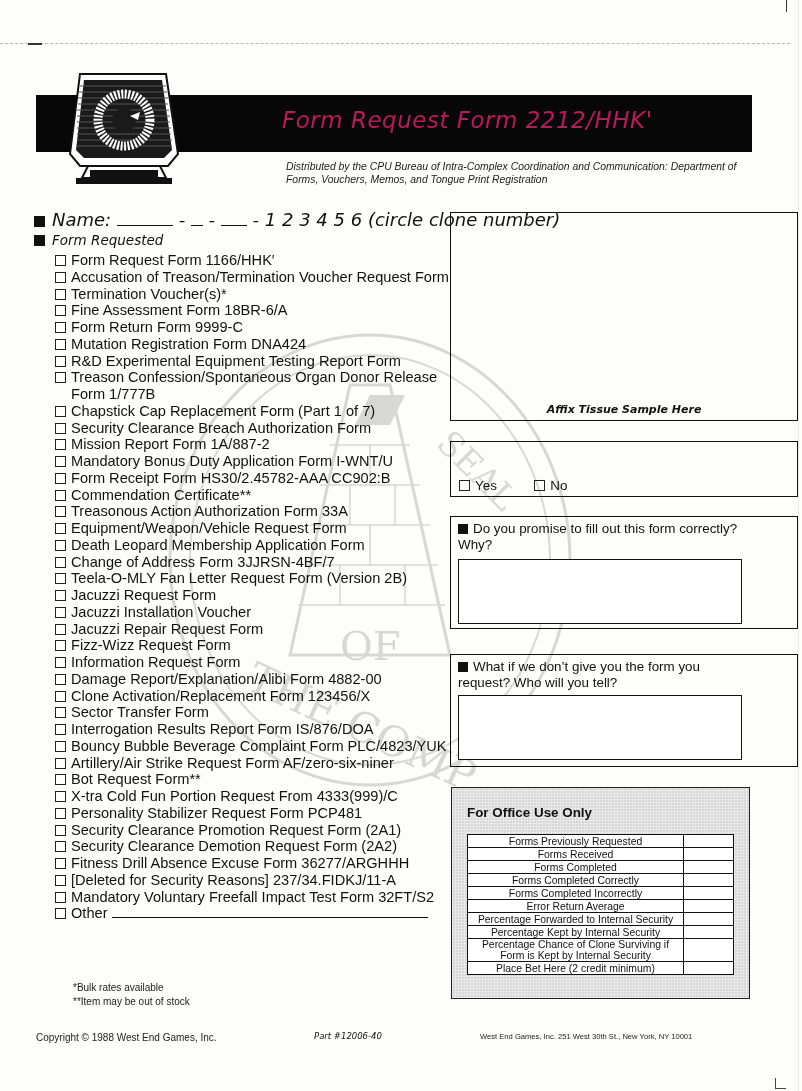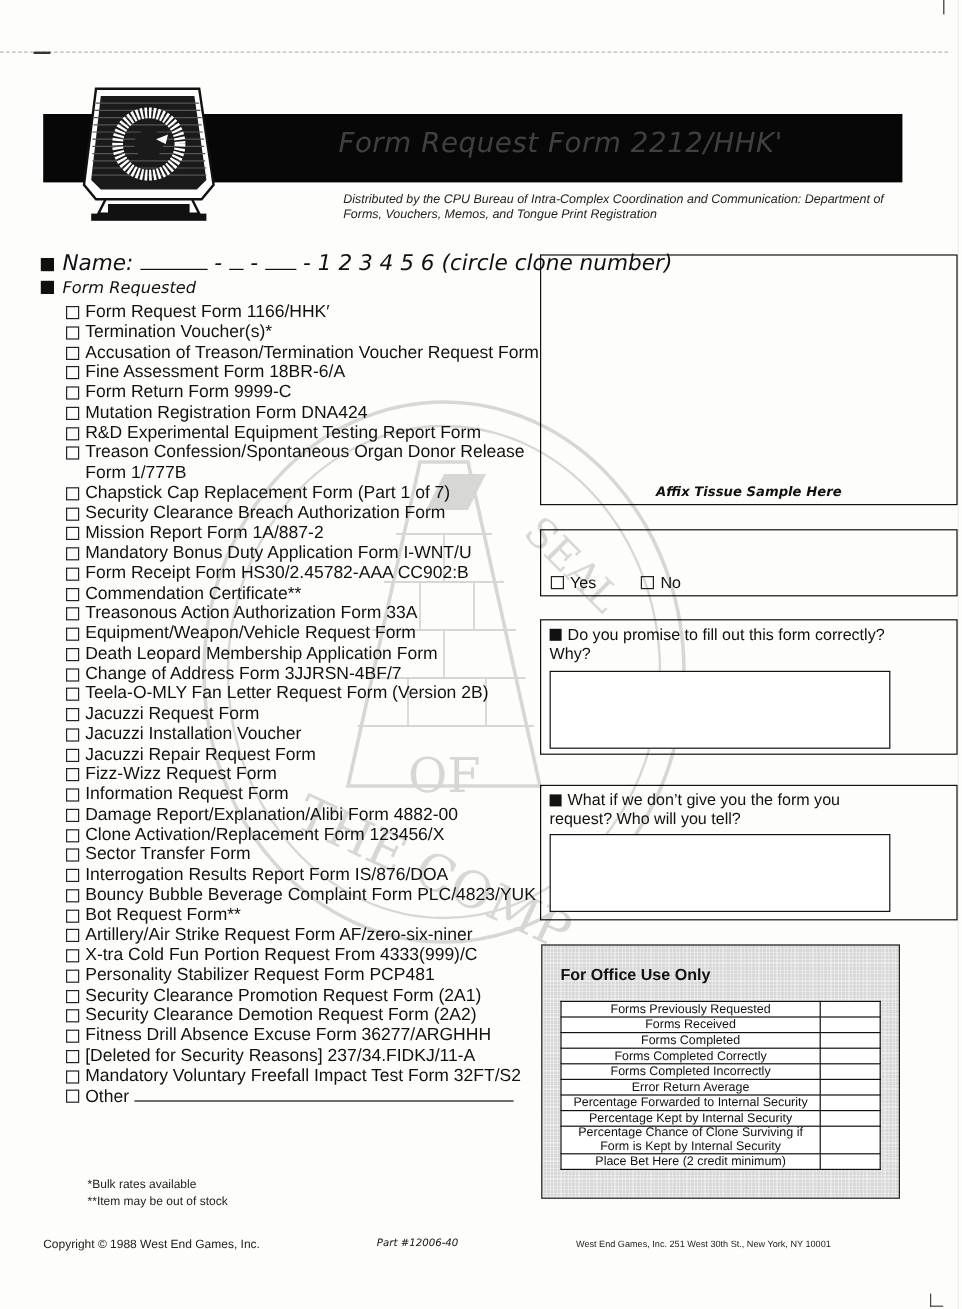--- a/index.html
+++ b/index.html
@@ -11,21 +11,21 @@
     .scan-line { position: absolute; left: 0; top: 43px; width: 790px; height: 0; border-top: 1px dashed #b8b8b8; }
     .crop-mark-tr { position: absolute; left: 786px; top: 0; width: 1px; height: 12px; background: #333; }
     .crop-mark-br { position: absolute; left: 775px; top: 1078px; width: 10px; height: 10px; border-left: 1px solid #444; border-bottom: 1px solid #444; }
     .dash-tl { position: absolute; left: 28px; top: 43px; width: 14px; height: 2px; background: #333; }
 
     
     .header-bar {
       position: absolute; left: 36px; top: 95px; width: 716px; height: 57px; background: #070707;
     }
     .header-title {
-      position: absolute; left: 282px; top: 107px; color: #404040;
+      position: absolute; left: 282px; top: 107px; color: #be185d;
       font-family: "DejaVu Sans", sans-serif; font-style: italic; font-size: 23px; letter-spacing: 0.5px;
       white-space: nowrap;
     }
     .computer-logo { position: absolute; left: 68px; top: 70px; width: 112px; height: 120px; }
     .subtitle {
       position: absolute; left: 286px; top: 160px; width: 480px;
       font-size: 10.4px; font-style: italic; line-height: 13px; color: #222;
     }
 
     
@@ -163,22 +163,22 @@
   <span>1 2 3 4 5 6</span>
   <span>(circle clone number)</span>
 </div>
 
 <div class="section-head">
   <span class="bullet-sq"></span><span>Form Requested</span>
 </div>
 
 <ul class="form-list">
   <li class="form-item"><span class="checkbox"></span><span>Form Request Form 1166/HHK′</span></li>
+  <li class="form-item"><span class="checkbox"></span><span>Accusation of Treason/Termination Voucher Request Form</span></li>
   <li class="form-item"><span class="checkbox"></span><span>Termination Voucher(s)*</span></li>
-  <li class="form-item"><span class="checkbox"></span><span>Accusation of Treason/Termination Voucher Request Form</span></li>
   <li class="form-item"><span class="checkbox"></span><span>Fine Assessment Form 18BR-6/A</span></li>
   <li class="form-item"><span class="checkbox"></span><span>Form Return Form 9999-C</span></li>
   <li class="form-item"><span class="checkbox"></span><span>Mutation Registration Form DNA424</span></li>
   <li class="form-item"><span class="checkbox"></span><span>R&amp;D Experimental Equipment Testing Report Form</span></li>
   <li class="form-item"><span class="checkbox"></span><span>Treason Confession/Spontaneous Organ Donor Release Form 1/777B</span></li>
   <li class="form-item"><span class="checkbox"></span><span>Chapstick Cap Replacement Form (Part 1 of 7)</span></li>
   <li class="form-item"><span class="checkbox"></span><span>Security Clearance Breach Authorization Form</span></li>
   <li class="form-item"><span class="checkbox"></span><span>Mission Report Form 1A/887-2</span></li>
   <li class="form-item"><span class="checkbox"></span><span>Mandatory Bonus Duty Application Form I-WNT/U</span></li>
   <li class="form-item"><span class="checkbox"></span><span>Form Receipt Form HS30/2.45782-AAA CC902:B</span></li>
@@ -191,22 +191,22 @@
   <li class="form-item"><span class="checkbox"></span><span>Jacuzzi Request Form</span></li>
   <li class="form-item"><span class="checkbox"></span><span>Jacuzzi Installation Voucher</span></li>
   <li class="form-item"><span class="checkbox"></span><span>Jacuzzi Repair Request Form</span></li>
   <li class="form-item"><span class="checkbox"></span><span>Fizz-Wizz Request Form</span></li>
   <li class="form-item"><span class="checkbox"></span><span>Information Request Form</span></li>
   <li class="form-item"><span class="checkbox"></span><span>Damage Report/Explanation/Alibi Form 4882-00</span></li>
   <li class="form-item"><span class="checkbox"></span><span>Clone Activation/Replacement Form 123456/X</span></li>
   <li class="form-item"><span class="checkbox"></span><span>Sector Transfer Form</span></li>
   <li class="form-item"><span class="checkbox"></span><span>Interrogation Results Report Form IS/876/DOA</span></li>
   <li class="form-item"><span class="checkbox"></span><span>Bouncy Bubble Beverage Complaint Form PLC/4823/YUK</span></li>
+  <li class="form-item"><span class="checkbox"></span><span>Artillery/Air Strike Request Form AF/zero-six-niner</span></li>
   <li class="form-item"><span class="checkbox"></span><span>Bot Request Form**</span></li>
-  <li class="form-item"><span class="checkbox"></span><span>Artillery/Air Strike Request Form AF/zero-six-niner</span></li>
   <li class="form-item"><span class="checkbox"></span><span>X-tra Cold Fun Portion Request From 4333(999)/C</span></li>
   <li class="form-item"><span class="checkbox"></span><span>Personality Stabilizer Request Form PCP481</span></li>
   <li class="form-item"><span class="checkbox"></span><span>Security Clearance Promotion Request Form (2A1)</span></li>
   <li class="form-item"><span class="checkbox"></span><span>Security Clearance Demotion Request Form (2A2)</span></li>
   <li class="form-item"><span class="checkbox"></span><span>Fitness Drill Absence Excuse Form 36277/ARGHHH</span></li>
   <li class="form-item"><span class="checkbox"></span><span>[Deleted for Security Reasons] 237/34.FIDKJ/11-A</span></li>
   <li class="form-item"><span class="checkbox"></span><span>Mandatory Voluntary Freefall Impact Test Form 32FT/S2</span></li>
   <li class="form-item"><span class="checkbox"></span><span>Other</span><span class="other-line"></span></li>
 </ul>
 

